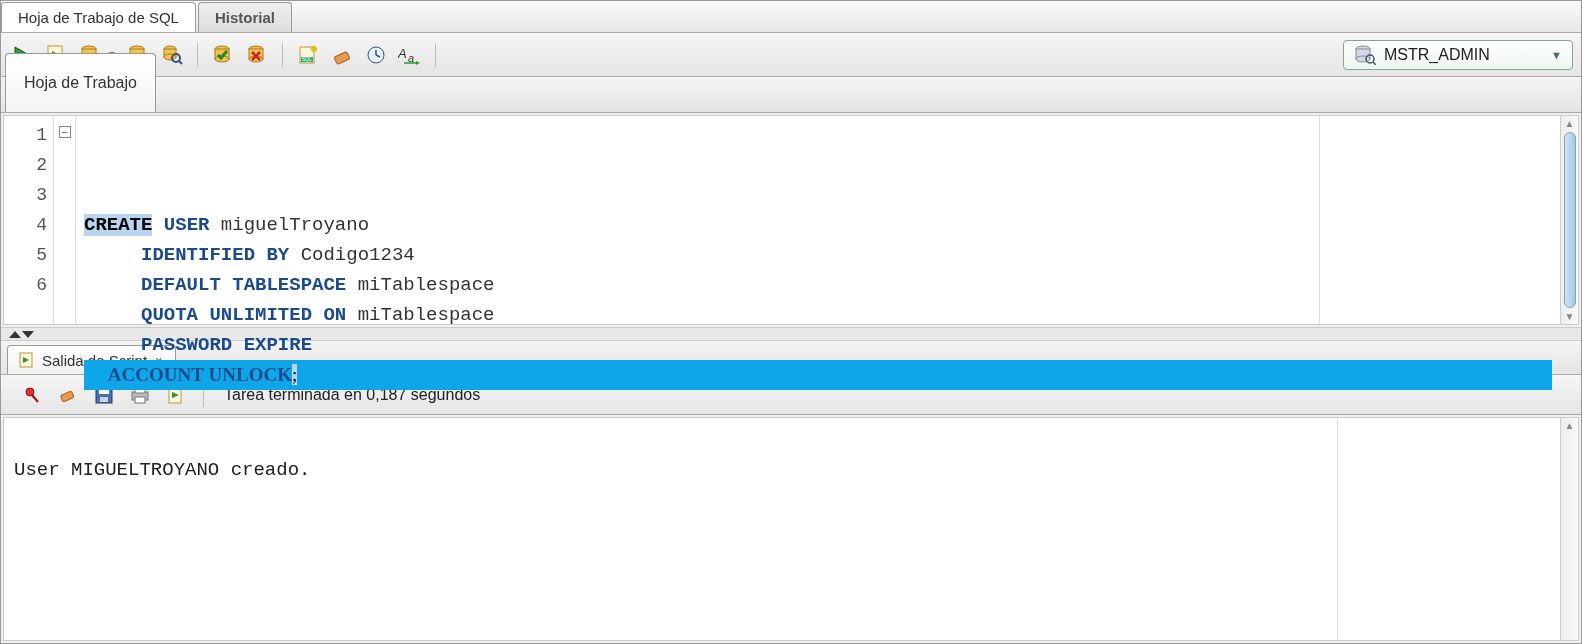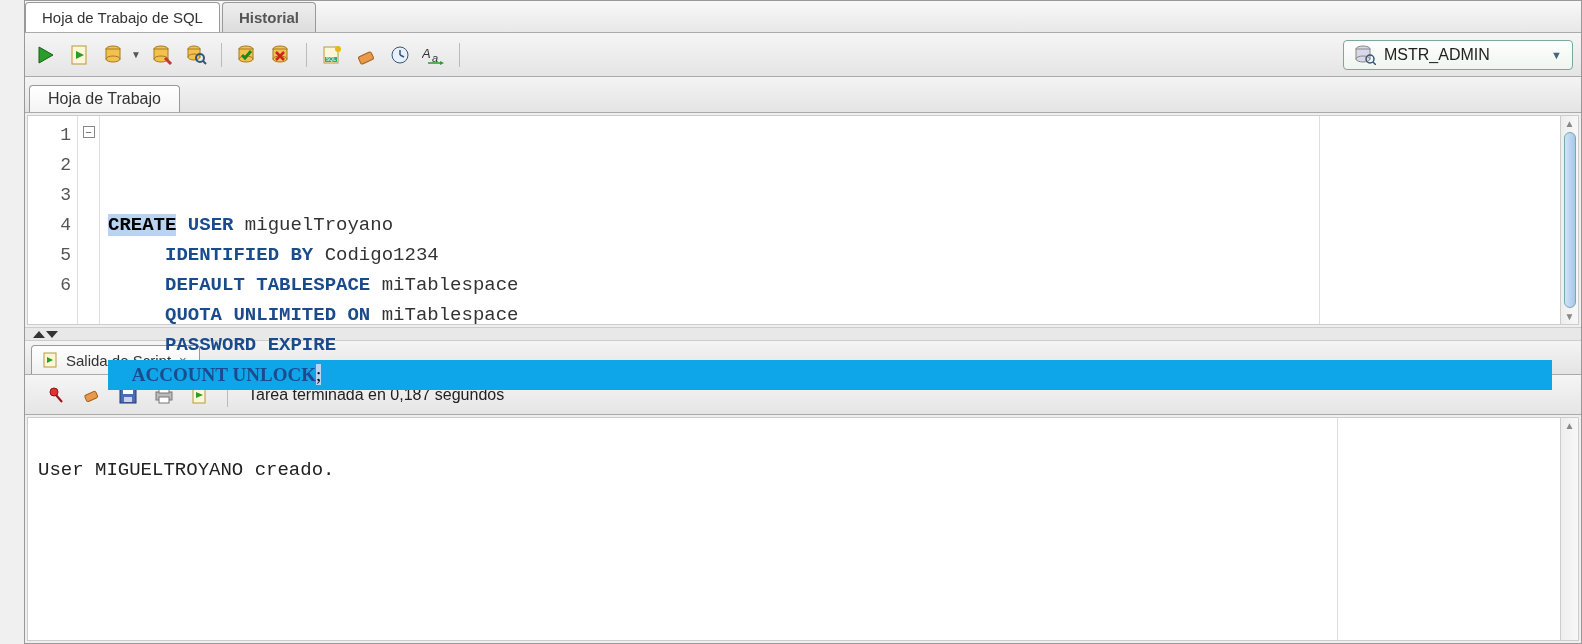--- a/index.html
+++ b/index.html
@@ -1,38 +1,38 @@
 <!DOCTYPE html>
 <html><head>
 <meta charset="utf-8">
 <style>
 * { box-sizing: border-box; margin: 0; padding: 0; }
 body { font-family: Tahoma, Arial, sans-serif; font-size: 14px; background: #f0f0f0; width: 1582px; height: 644px; overflow: hidden; }
 
-.main-container { display: flex; flex-direction: column; height: 644px; border: 1px solid #999; background: #efefef; margin-left: 24px; }
+.main-container { display: flex; flex-direction: column; height: 644px; border: 1px solid #999; background: #efefef; }
 
 
 .top-tabs { display: flex; background: linear-gradient(#f8f8f8, #e8e8e8); border-bottom: 1px solid #aaa; height: 32px; align-items: flex-end; }
 .top-tab { padding: 6px 16px; border: 1px solid #999; border-bottom: none; background: linear-gradient(#fff, #f0f0f0); border-radius: 4px 4px 0 0; margin-right: 2px; cursor: pointer; font-size: 15px; color: #333; font-weight: bold; }
 .top-tab.active { background: #fff; font-weight: normal; }
 .top-tab.inactive { background: linear-gradient(#eee, #ddd); color: #555; }
 
 
 .toolbar { display: flex; align-items: center; background: linear-gradient(#f5f5f5, #e5e5e5); border-bottom: 1px solid #aaa; height: 44px; padding: 0 8px; gap: 8px; }
 .tb-btn { width: 26px; height: 26px; display: flex; align-items: center; justify-content: center; cursor: pointer; border-radius: 3px; }
 .tb-sep { width: 1px; height: 24px; background: #bbb; margin: 0 4px; }
 .tb-dropdown-arrow { font-size: 10px; color: #555; cursor: pointer; margin-left: -4px; }
 
 .conn-selector { margin-left: auto; display: flex; align-items: center; border: 1px solid #7a9; background: linear-gradient(#fff, #eef5ee); border-radius: 4px; padding: 4px 10px; gap: 8px; cursor: pointer; min-width: 230px; }
 .conn-label { font-size: 16px; color: #222; flex: 1; }
 .conn-arrow { font-size: 11px; color: #467; }
 
 
 .sub-tabs { display: flex; background: linear-gradient(#f4f4f4, #e4e4e4); border-bottom: 1px solid #aaa; height: 36px; align-items: flex-end; padding-left: 4px; gap: 2px; }
-.sub-tab { padding: 4px 18px; border: 1px solid #999; border-bottom: none; border-radius: 4px 4px 0 0; cursor: pointer; font-size: 16px; color: #333; }
+.sub-tab { padding: 20px 18px; border: 1px solid #999; border-bottom: none; border-radius: 4px 4px 0 0; cursor: pointer; font-size: 16px; color: #333; }
 .sub-tab.active { background: linear-gradient(#fff, #f4f4f4); }
 .sub-tab.inactive { background: transparent; border-color: transparent; color: #444; }
 
 
 .editor-wrap { display: flex; background: #fff; border: 1px solid #ccc; margin: 2px; position: relative; height: 210px; }
 .gutter { width: 50px; background: #fff; border-right: 1px solid #ddd; text-align: right; padding: 4px 6px 4px 0; font-family: "Courier New", monospace; font-size: 18px; color: #555; line-height: 30px; }
 .fold-gutter { width: 22px; border-right: 1px solid #ddd; padding-top: 6px; text-align: center; }
 .fold-box { width: 12px; height: 12px; border: 1px solid #888; display: inline-flex; align-items: center; justify-content: center; font-size: 11px; color: #555; background: #fff; cursor: pointer; line-height: 1; margin-top: 4px;}
 .code-area { flex: 1; font-family: "Courier New", monospace; font-size: 19px; line-height: 30px; padding: 4px 8px; white-space: pre; position: relative; }
 .code-line { height: 30px; }

